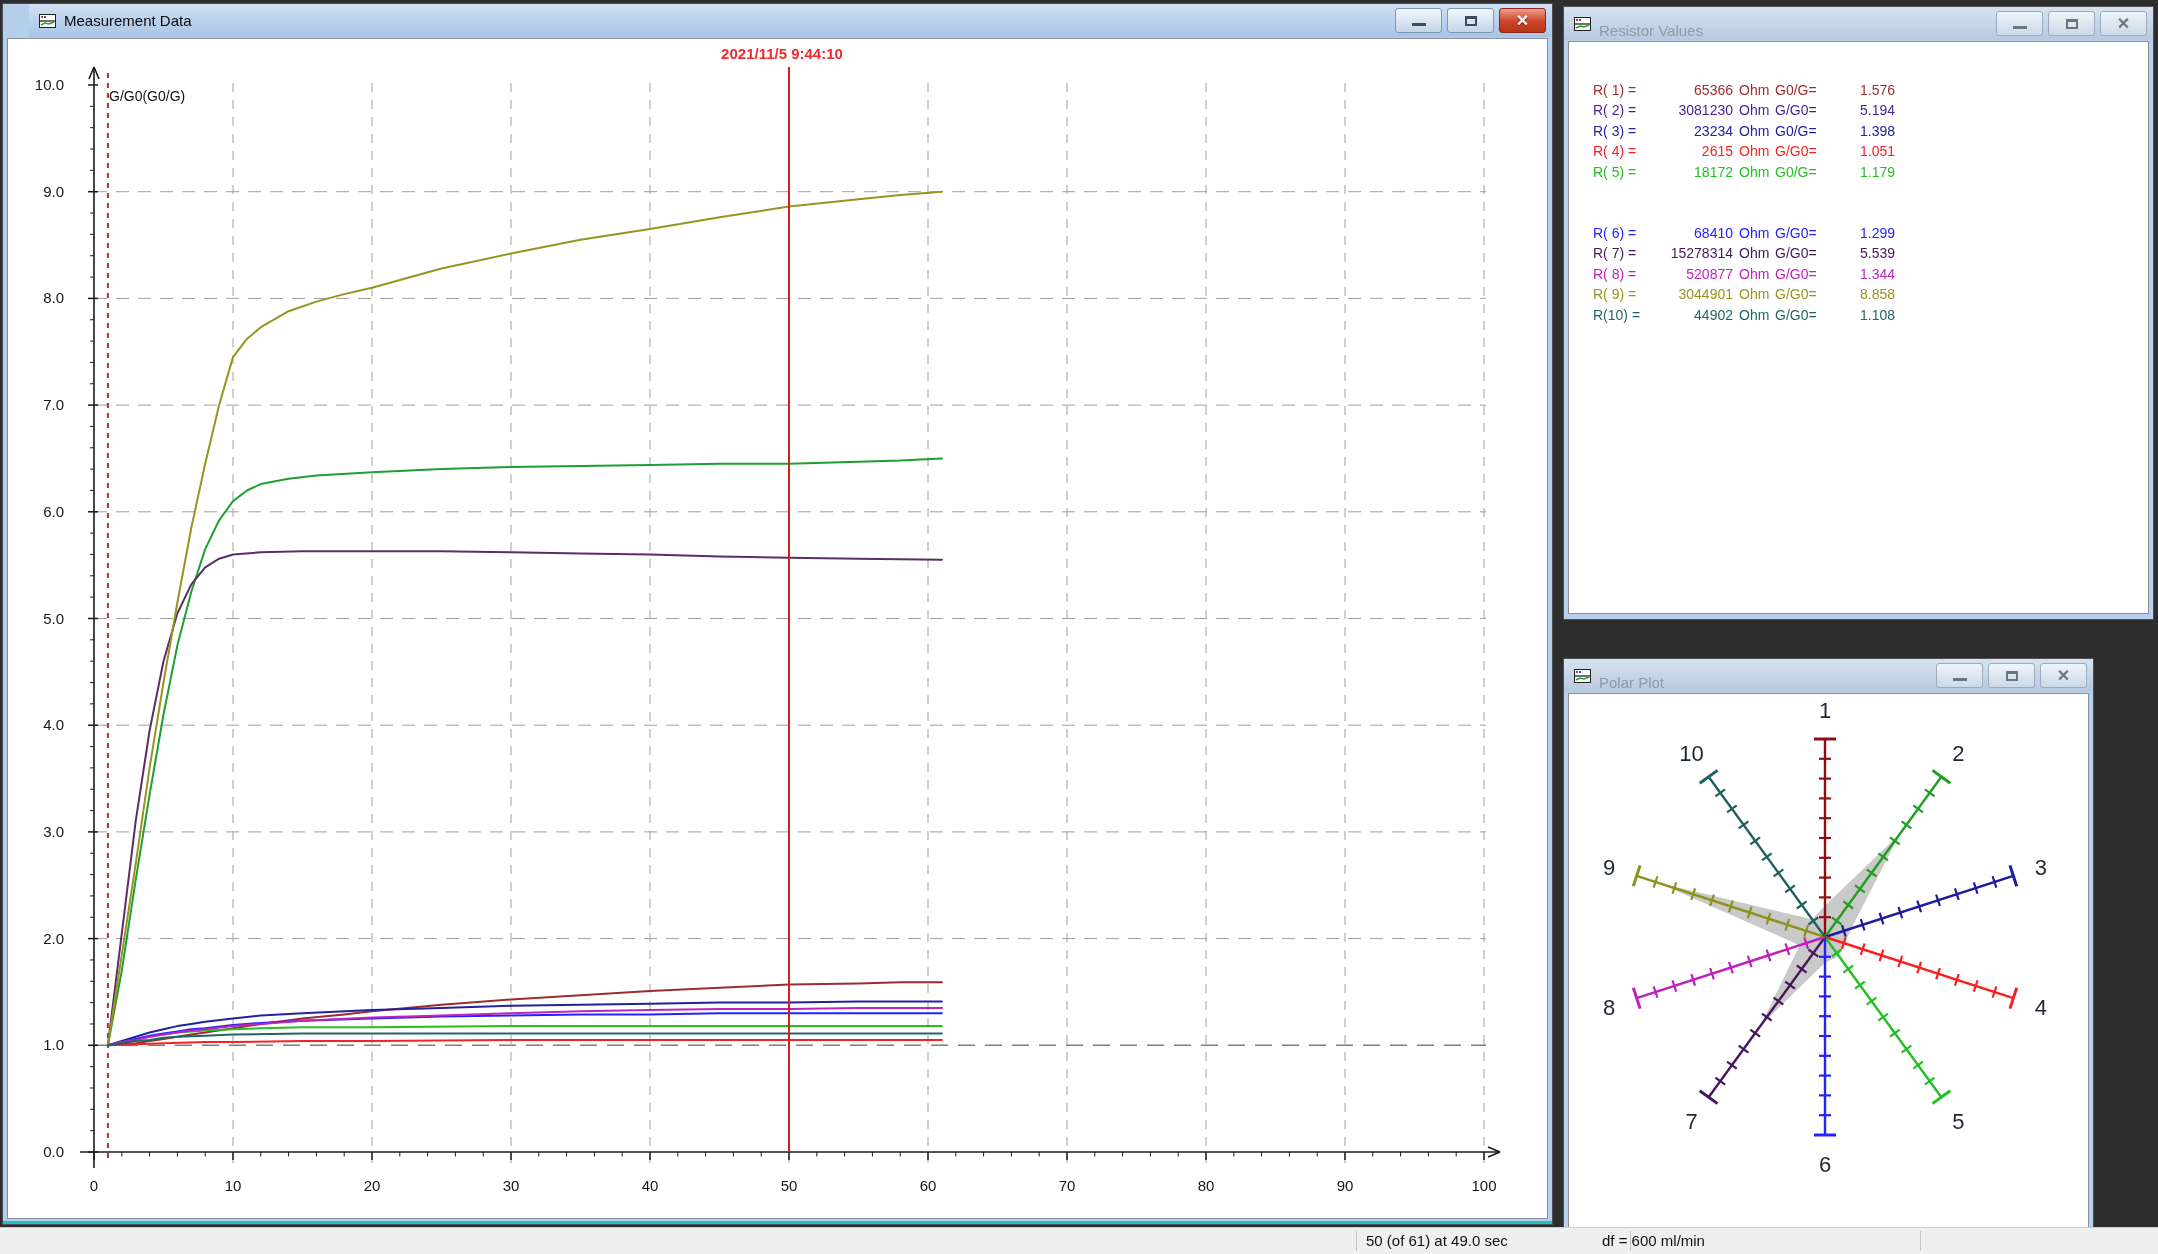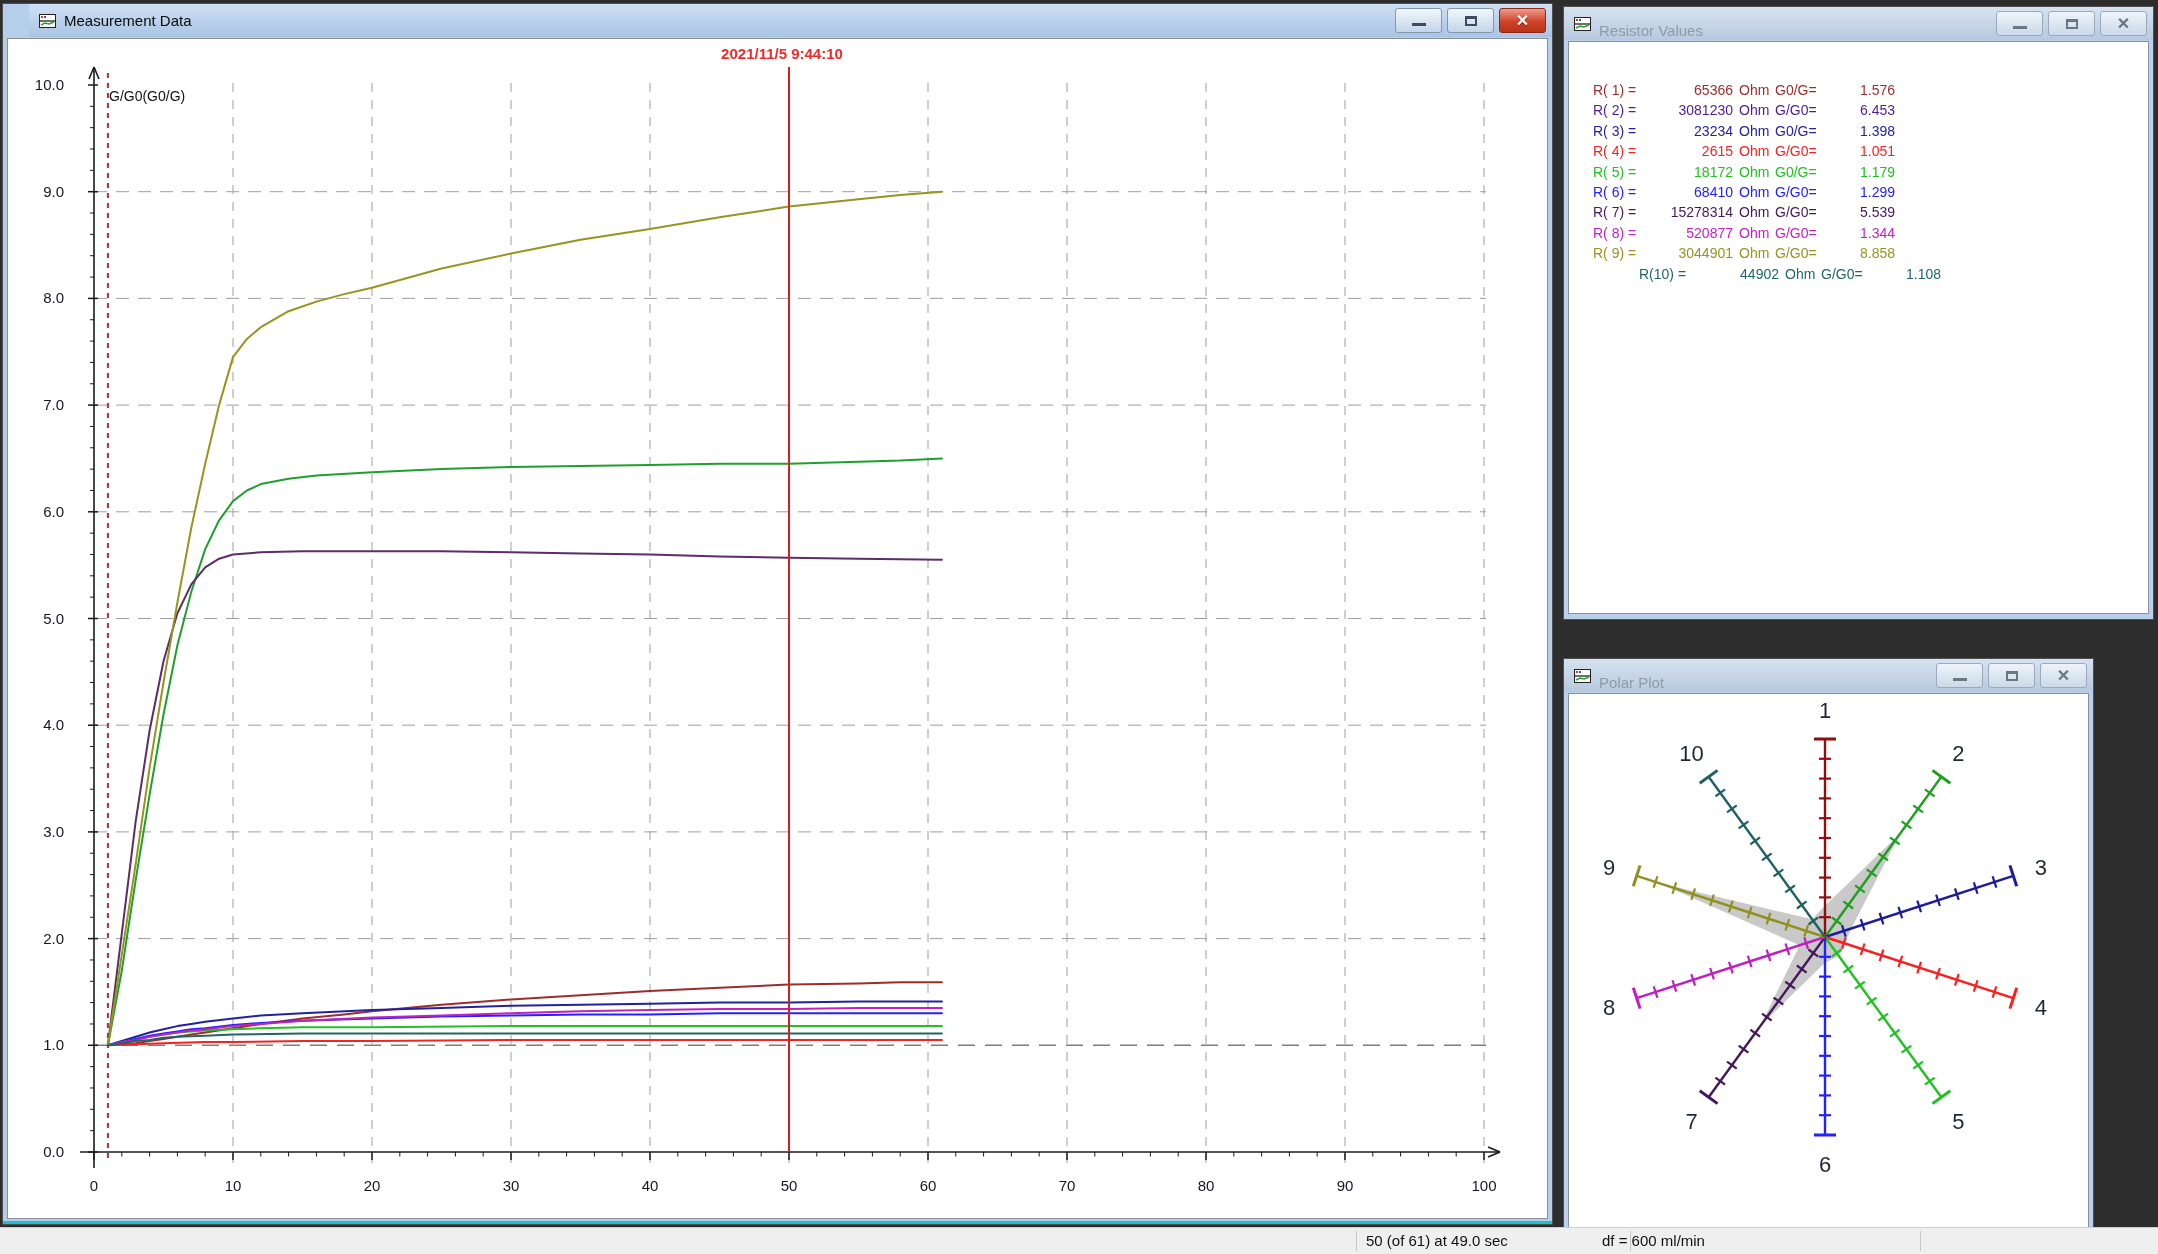--- a/index.html
+++ b/index.html
@@ -282,29 +282,29 @@
     <div class="win-btn">
         <div class="glyph-max"></div>
       </div>
     <div class="win-btn">
         <span class="glyph-x">✕</span>
       </div>
   </div>
   <div class="content">
     <div class="res-rows" id="res-rows">
         <div class="res-row" style="color: rgb(155, 45, 45);"><span class="c-label">R( 1) =</span><span class="c-val">65366</span><span class="c-ohm">Ohm</span><span class="c-rlabel">G0/G=</span><span class="c-ratio">1.576</span></div>
-        <div class="res-row" style="color: #4c1d95;"><span class="c-label">R( 2) =</span><span class="c-val">3081230</span><span class="c-ohm">Ohm</span><span class="c-rlabel">G/G0=</span><span class="c-ratio">6.453</span></div>
+        <div class="res-row" style="color: #4c1d95;"><span class="c-label">R( 2) =</span><span class="c-val">3081230</span><span class="c-ohm">Ohm</span><span class="c-rlabel">G/G0=</span><span class="c-ratio">5.194</span></div>
         <div class="res-row" style="color: rgb(34, 34, 160);"><span class="c-label">R( 3) =</span><span class="c-val">23234</span><span class="c-ohm">Ohm</span><span class="c-rlabel">G0/G=</span><span class="c-ratio">1.398</span></div>
         <div class="res-row" style="color: rgb(244, 34, 34);"><span class="c-label">R( 4) =</span><span class="c-val">2615</span><span class="c-ohm">Ohm</span><span class="c-rlabel">G/G0=</span><span class="c-ratio">1.051</span></div>
         <div class="res-row" style="color: rgb(34, 192, 34);"><span class="c-label">R( 5) =</span><span class="c-val">18172</span><span class="c-ohm">Ohm</span><span class="c-rlabel">G0/G=</span><span class="c-ratio">1.179</span></div>
-        <div class="res-row" style="color: rgb(34, 34, 255);"><span class="c-label">R( 6) =</span><span class="c-val">68410</span><span class="c-ohm">Ohm</span><span class="c-rlabel">G/G0=</span><span class="c-ratio">1.299</span></div>
+        <div class="res-row" style="color: rgb(34, 34, 255); margin-top: 41px;"><span class="c-label">R( 6) =</span><span class="c-val">68410</span><span class="c-ohm">Ohm</span><span class="c-rlabel">G/G0=</span><span class="c-ratio">1.299</span></div>
         <div class="res-row" style="color: rgb(69, 23, 90);"><span class="c-label">R( 7) =</span><span class="c-val">15278314</span><span class="c-ohm">Ohm</span><span class="c-rlabel">G/G0=</span><span class="c-ratio">5.539</span></div>
         <div class="res-row" style="color: rgb(192, 34, 192);"><span class="c-label">R( 8) =</span><span class="c-val">520877</span><span class="c-ohm">Ohm</span><span class="c-rlabel">G/G0=</span><span class="c-ratio">1.344</span></div>
         <div class="res-row" style="color: rgb(149, 149, 31);"><span class="c-label">R( 9) =</span><span class="c-val">3044901</span><span class="c-ohm">Ohm</span><span class="c-rlabel">G/G0=</span><span class="c-ratio">8.858</span></div>
-        <div class="res-row" style="color: rgb(32, 102, 102); margin-left: 46px;"><span class="c-label">R(10) =</span><span class="c-val">44902</span><span class="c-ohm">Ohm</span><span class="c-rlabel">G/G0=</span><span class="c-ratio">1.108</span></div>
+        <div class="res-row" style="color: rgb(32, 102, 102);"><span class="c-label">R(10) =</span><span class="c-val">44902</span><span class="c-ohm">Ohm</span><span class="c-rlabel">G/G0=</span><span class="c-ratio">1.108</span></div>
       </div>
   </div>
 </div>
 
 <div class="win inactive" style="left:1563px;top:658px;width:531px;height:597px;">
   <div class="titlebar">
     <svg class="app-icon" viewBox="0 0 17 16">
       <rect x="0.5" y="1.5" width="16" height="13" fill="#ffffff" stroke="#222"></rect>
       <rect x="2" y="3" width="2" height="2" fill="#d23c1e"></rect>
       <rect x="5" y="3" width="2" height="2" fill="#2858c8"></rect>

